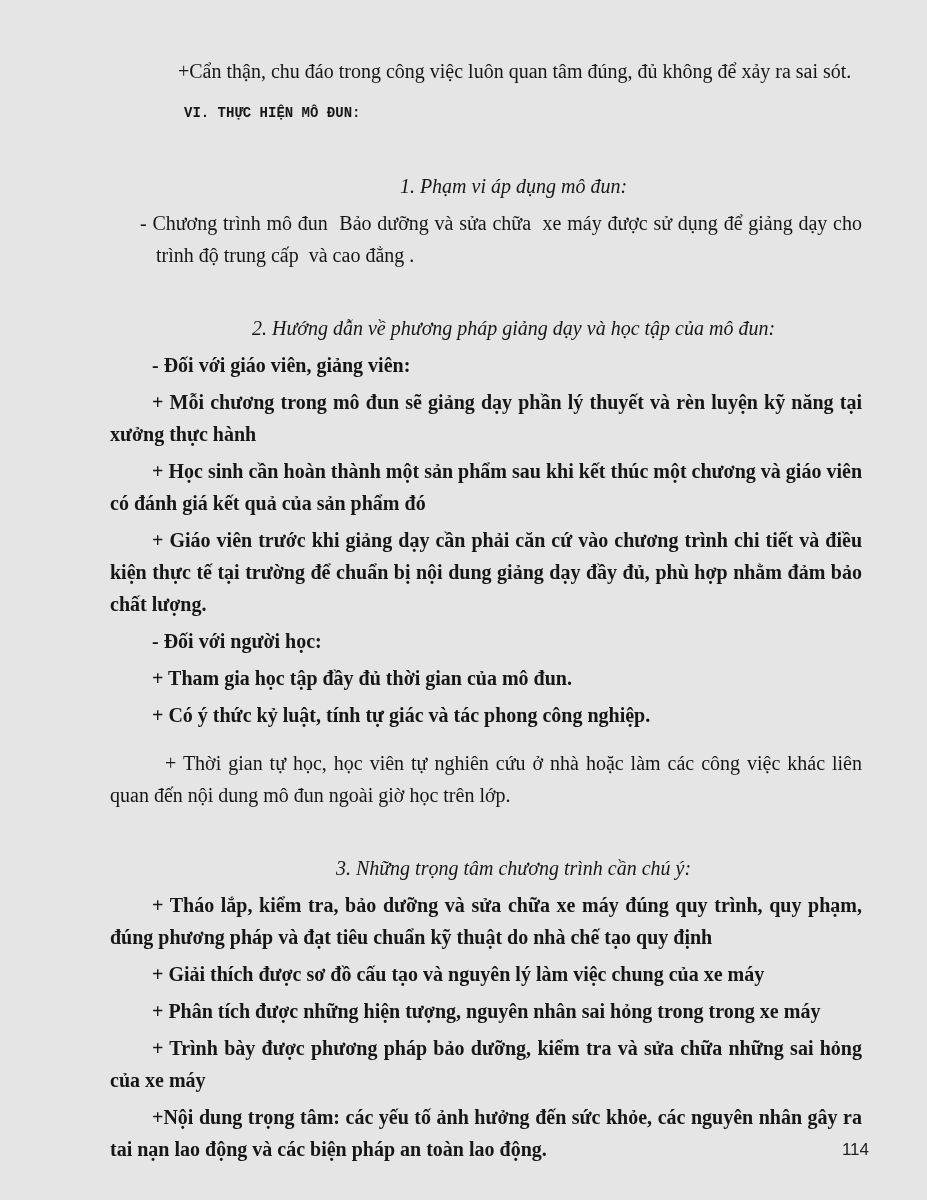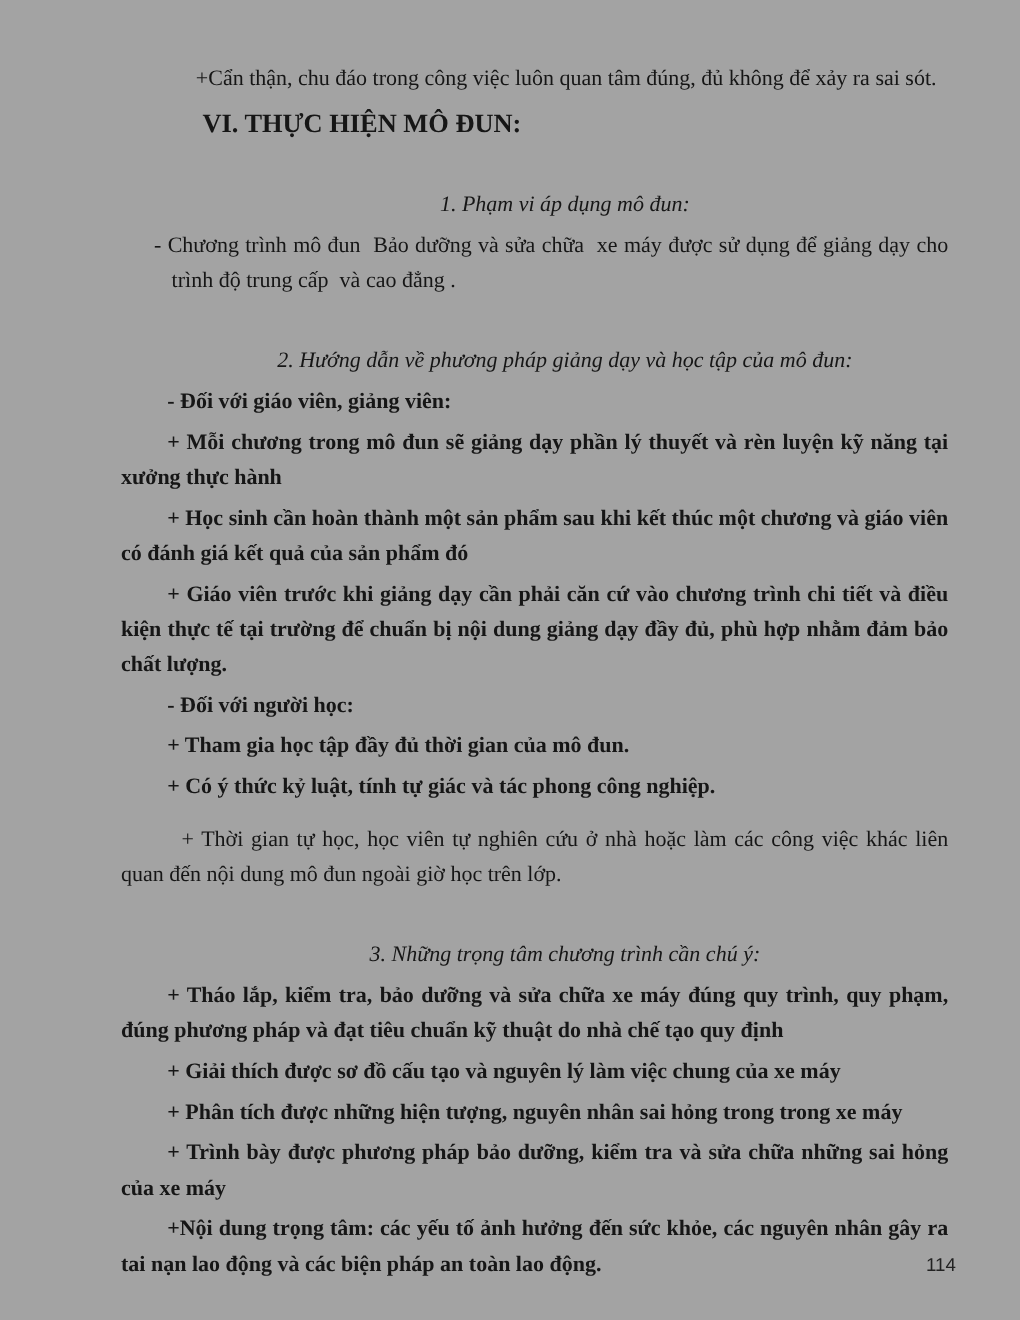--- a/index.html
+++ b/index.html
@@ -4,21 +4,21 @@
 <style>
   html, body {
     margin: 0;
     padding: 0;
     background: #ffffff;
   }
   .page {
     position: relative;
     width: 927px;
     height: 1200px;
-    background: #a3a3a3;
+    background: #e5e5e5;
     overflow: hidden;
   }
   .content {
     position: absolute;
     left: 110px;
     top: 50px;
     width: 752px;
   }
   .para {
     font-family: "Liberation Serif", "DejaVu Serif", serif;
@@ -30,24 +30,25 @@
     white-space: pre-wrap;
   }
   
   .hang-plus {
     padding-left: 86px;
     text-indent: -18px;
   }
   
   .heading {
     font-weight: bold;
-    font-size: 24px;
+    font-size: 14px;
     text-indent: 74px;
     text-align: left;
     margin: 10px 0;
+    font-family: Liberation Mono, monospace;
   }
   
   .subheading {
     font-style: italic;
     text-indent: 55px;
     text-align: center;
     margin-top: 41px;
   }
   
   .dash-hang {

